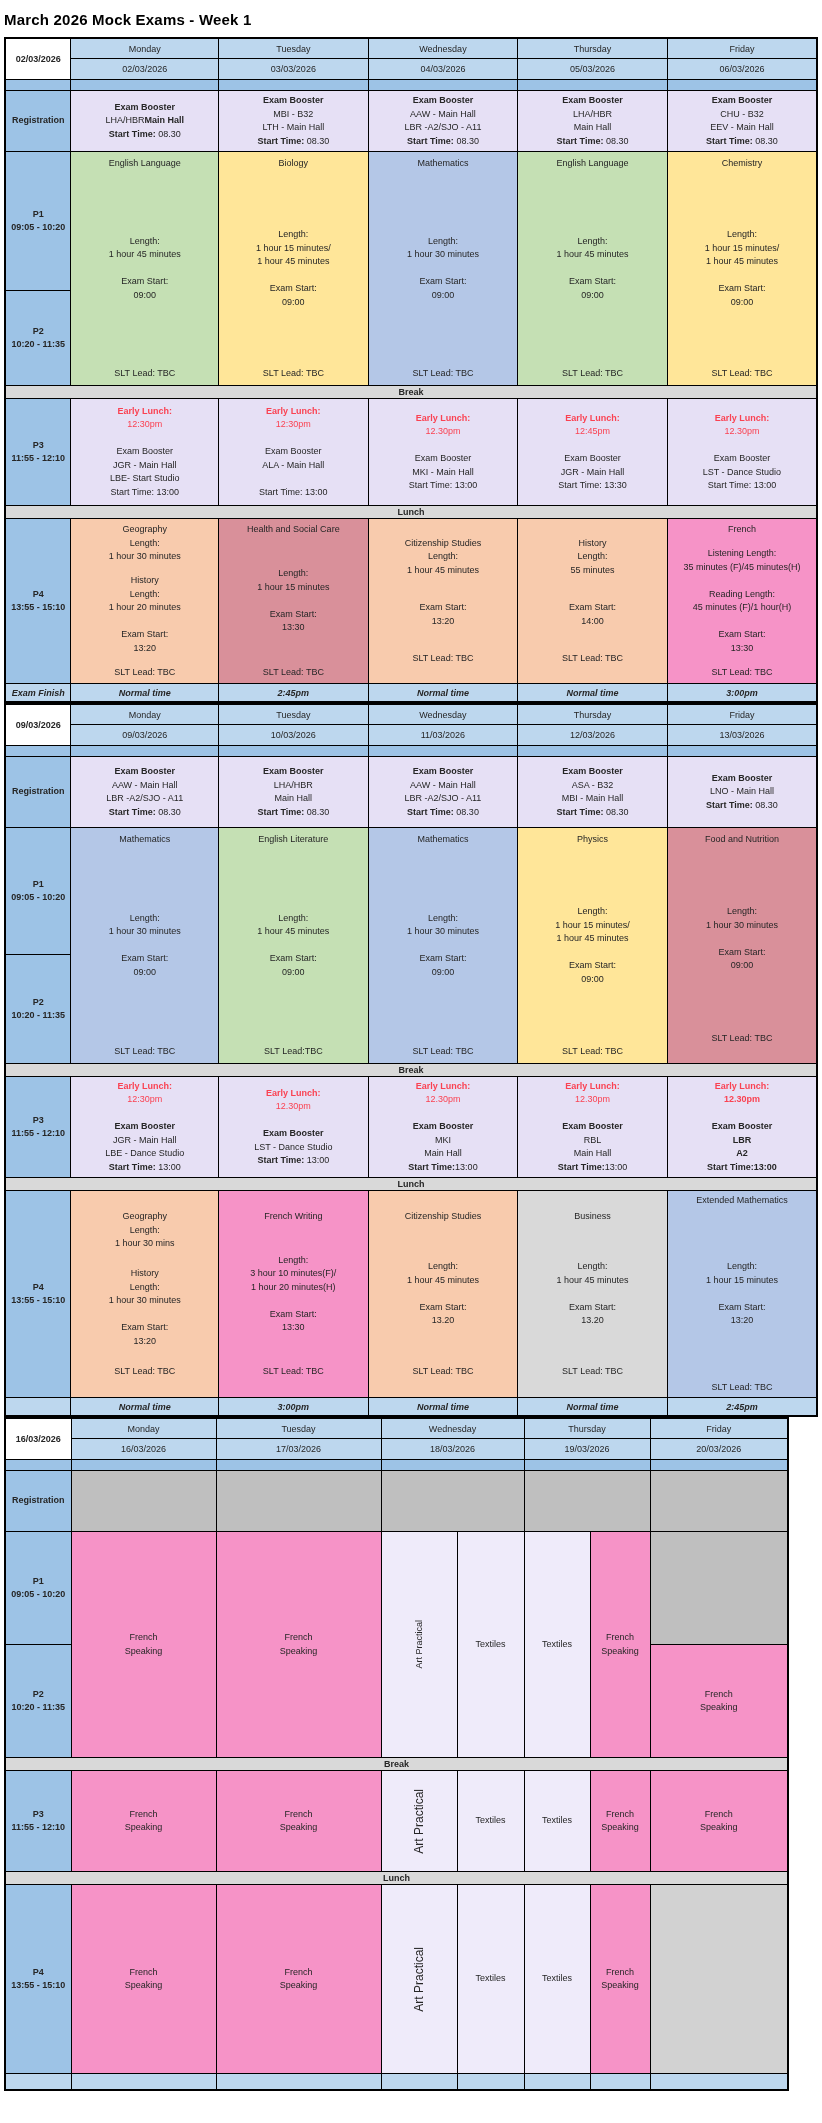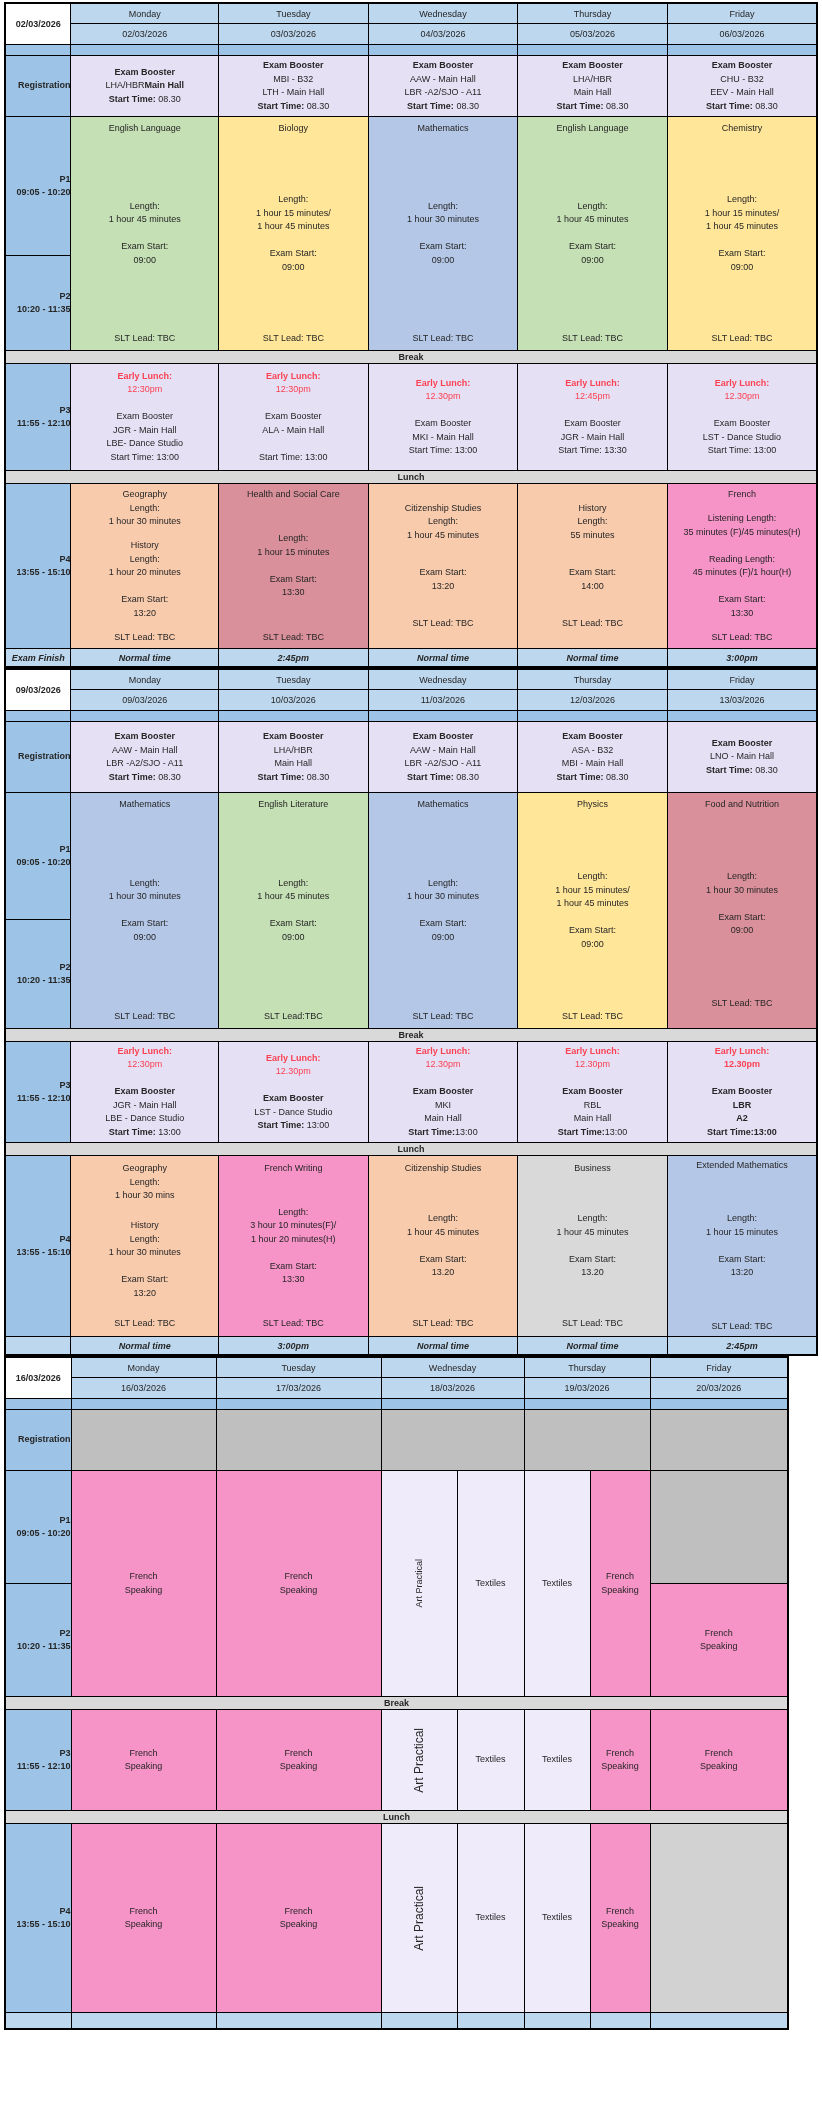--- a/index.html
+++ b/index.html
@@ -5,39 +5,40 @@
   html,body{margin:0;padding:0;background:#fff;}
   body{font-family:"Liberation Sans", sans-serif; color:#262626;}
   .page{width:814px;padding:2px 4px 10px 4px;}
   h2.wtitle{font-size:15px;font-weight:700;color:#000;margin:9px 0 9px 0;letter-spacing:0.2px;}
   section{margin:0;}
   table.tt{border-collapse:collapse;border:2px solid #000;table-layout:fixed;}
   table.tt td{border:1px solid #000;padding:0;vertical-align:middle;font-size:9px;color:#262626;overflow:hidden;}
   td.corner{background:#fff;font-weight:700;font-size:10.5px;text-align:center;color:#000;}
   td.dayname,td.daydate{font-weight:400;font-size:10.5px;text-align:center;color:#000;}
   td.thin{padding:0;}
-  td.rowlabel{font-weight:700;color:#000;text-align:right;font-size:10px;line-height:1.45;}
+  td.rowlabel{font-weight:700;color:#000;text-align:center;font-size:10px;line-height:1.45;}
   td.band{font-weight:700;font-size:7.5px;text-align:center;color:#000;line-height:1;}
   td.fin{font-weight:700;font-size:9.5px;text-align:center;color:#000;font-style:italic;}
   td.cell{text-align:center;}
   .cw{display:flex;flex-direction:column;width:100%;}
   .sec.mid{flex:1;display:flex;flex-direction:column;justify-content:center;}
   .sec.top{padding-top:3px;}
   .sec.bot{padding-bottom:3px;}
   .ln{line-height:1.5;font-size:9px;}
   .ln .b{font-weight:700;}
   .rotwrap{display:flex;align-items:center;justify-content:center;}
   .rot{writing-mode:vertical-rl;transform:rotate(180deg);font-size:9px;color:#262626;white-space:nowrap;}
   .p3row .rot,.p4row .rot{font-size:12px;}
 </style>
 </head>
 <body>
 
 <div class="page">
   <section>
+    <h2 class="wtitle">March 2026 Mock Exams - Week 1</h2>
     <div id="week-0">
         <table class="tt">
           <colgroup>
             <col style="width: 66px;">
             <col style="width: 148px;">
             <col style="width: 150px;">
             <col style="width: 150px;">
             <col style="width: 150px;">
             <col style="width: 150px;">
           </colgroup>
@@ -227,21 +228,21 @@
                 <div>11:55 - 12:10</div>
               </td>
               <td class="cell p3row" style="background: rgb(230, 224, 245);">
                 <div class="cw" style="height: 104px;">
                   <div class="sec mid">
                     <div class="ln"><span class="b" style="color: rgb(250, 66, 82);">Early Lunch:</span></div>
                     <div class="ln"><span style="color: rgb(250, 66, 82);">12:30pm</span></div>
                     <div class="ln">&nbsp;</div>
                     <div class="ln"><span>Exam Booster</span></div>
                     <div class="ln"><span>JGR - Main Hall</span></div>
-                    <div class="ln"><span>LBE- Dance Studio</span></div>
+                    <div class="ln"><span>LBE- Start Studio</span></div>
                     <div class="ln"><span>Start Time: 13:00</span></div>
                   </div>
                 </div>
               </td>
               <td class="cell p3row" style="background: rgb(230, 224, 245);">
                 <div class="cw" style="height: 104px;">
                   <div class="sec mid">
                     <div class="ln"><span class="b" style="color: rgb(250, 66, 82);">Early Lunch:</span></div>
                     <div class="ln"><span style="color: rgb(250, 66, 82);">12:30pm</span></div>
                     <div class="ln">&nbsp;</div>
@@ -738,21 +739,21 @@
                     <div class="ln">&nbsp;</div>
                     <div class="ln"><span>Exam Start:</span></div>
                     <div class="ln"><span>13.20</span></div>
                   </div>
                   <div class="sec bot">
                     <div class="ln"><span>SLT Lead: TBC</span></div>
                   </div>
                 </div>
               </td>
               <td class="cell p4row" style="background: rgb(180, 199, 231);">
-                <div class="cw" style="height: 180px;">
+                <div class="cw" style="height: 206px;">
                   <div class="sec top">
                     <div class="ln"><span>Extended Mathematics</span></div>
                   </div>
                   <div class="sec mid">
                     <div class="ln"><span>Length:</span></div>
                     <div class="ln"><span>1 hour 15 minutes</span></div>
                     <div class="ln">&nbsp;</div>
                     <div class="ln"><span>Exam Start:</span></div>
                     <div class="ln"><span>13:20</span></div>
                   </div>

